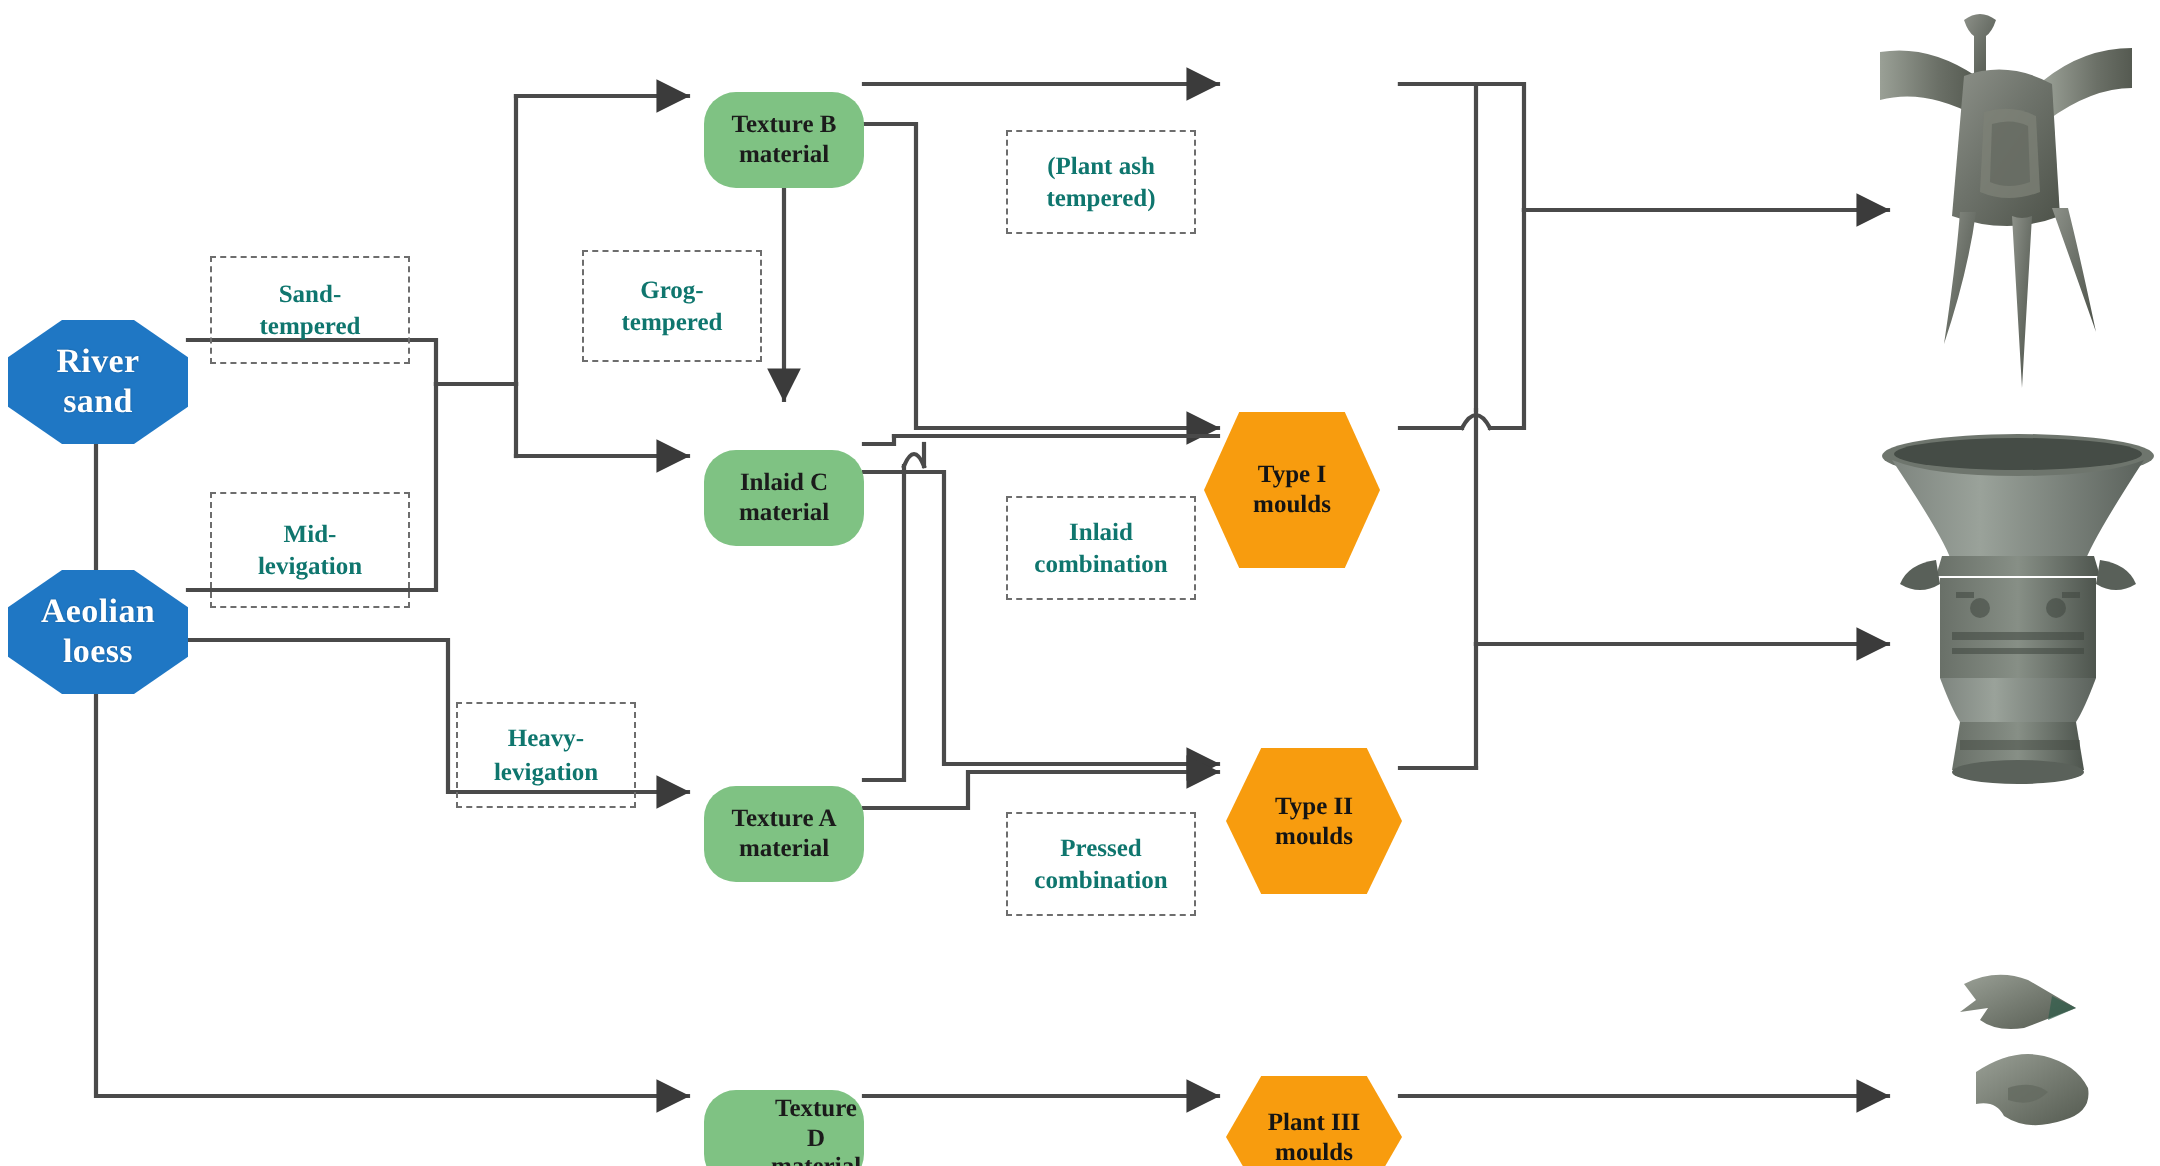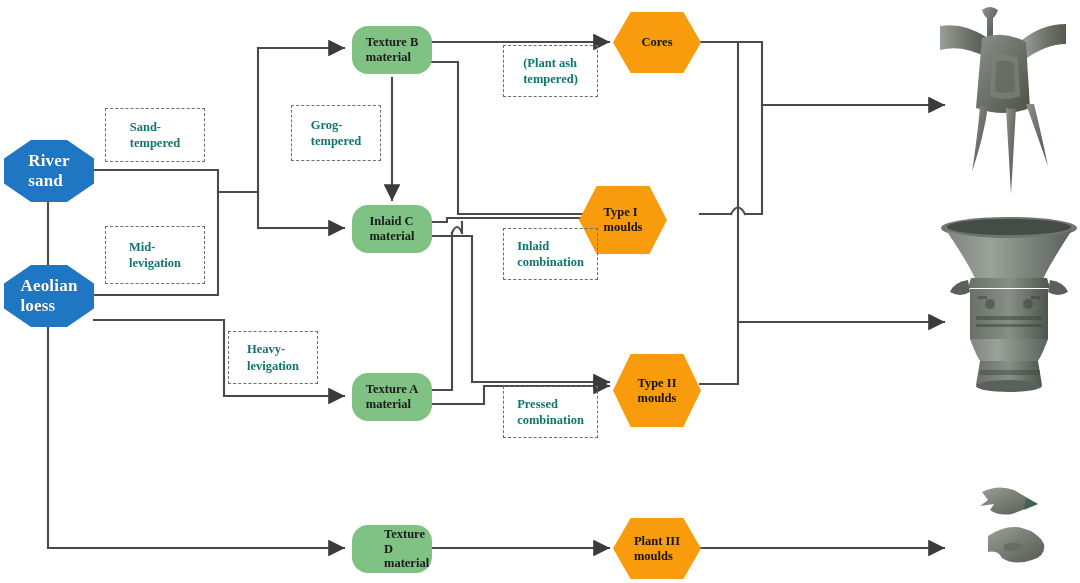--- a/index.html
+++ b/index.html
@@ -24,22 +24,24 @@
     width: 1080px;
     height: 583px;
     pointer-events: none;
   }
 
   .node {
     position: absolute;
     display: flex;
     align-items: center;
     justify-content: center;
+    text-align: center;
     box-sizing: border-box;
     line-height: 1.18;
+    margin-top: 20px;
   }
 
   
   .src {
     background: #1F77C4;
     color: #ffffff;
     font-weight: bold;
     font-size: 17px;
     letter-spacing: .2px;
     clip-path: polygon(30% 0%, 70% 0%, 100% 30%, 100% 70%, 70% 100%, 30% 100%, 0% 70%, 0% 30%);
@@ -185,27 +187,22 @@
     </div>
   </div>
 
   <div class="node mat" style="left:352px; top:525px; width:80px; height:48px;padding-left:32px;">
     <div>
       <div>Texture D</div>
       <div>material</div>
     </div>
   </div>
 
-  <div class="node hex" style="left:613px; top:12px; width:88px; height:61px;">
-    <div>
-      <div>Cores</div>
-    </div>
-  </div>
-
-  <div class="node hex" style="left:579px; top:186px; width:88px; height:68px;">
+
+  <div class="node hex" style="left:602px; top:186px; width:88px; height:78px;">
     <div>
       <div>Type I</div>
       <div>moulds</div>
     </div>
   </div>
 
   <div class="node hex" style="left:613px; top:354px; width:88px; height:73px;">
     <div>
       <div>Type II</div>
       <div>moulds</div>

